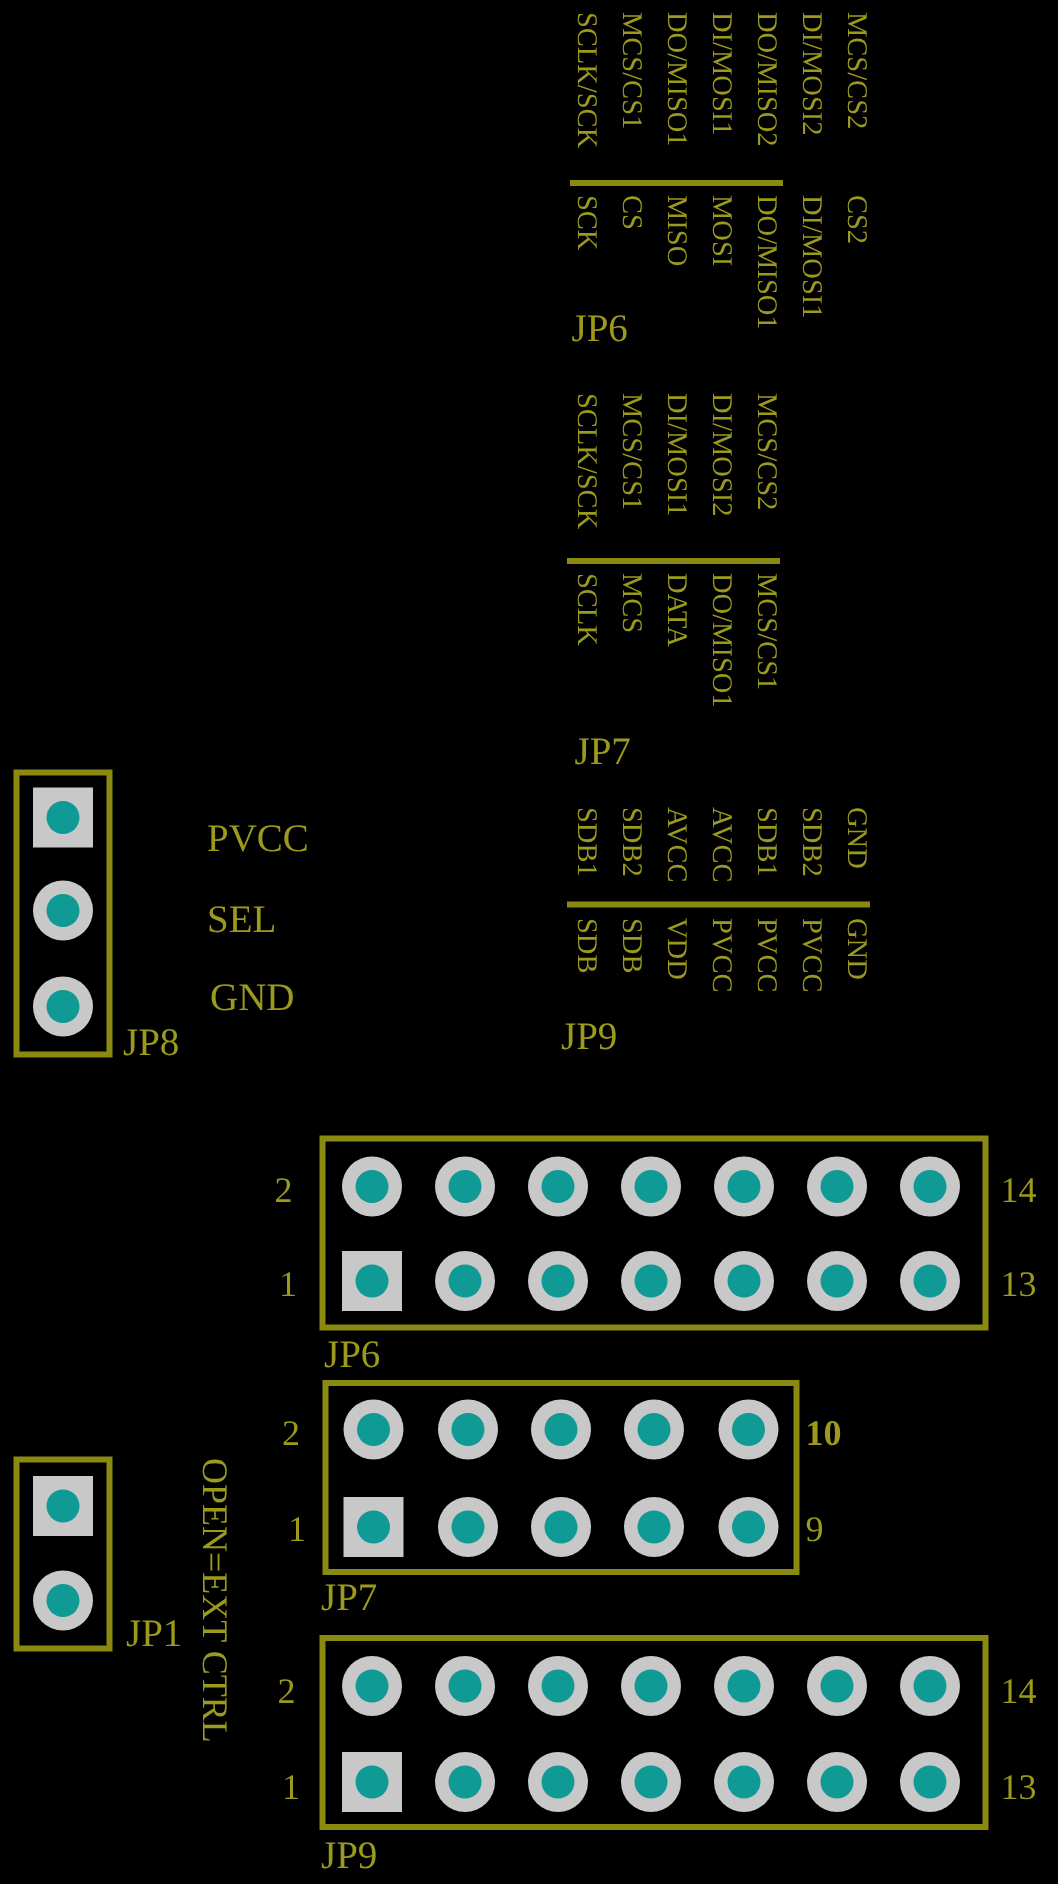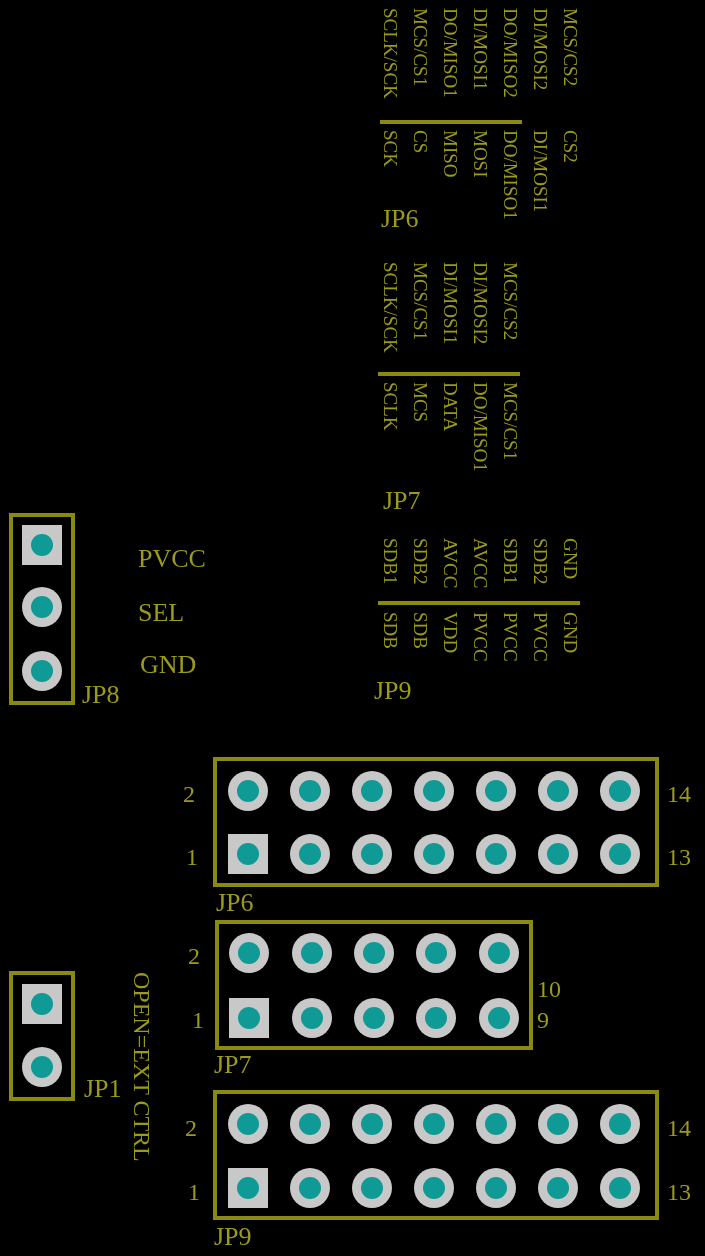--- a/index.html
+++ b/index.html
@@ -108,21 +108,21 @@
   <div class="pad-round" style="left:414px; top:834px;"></div>
   <div class="pad-round" style="left:476px; top:834px;"></div>
   <div class="pad-round" style="left:538px; top:834px;"></div>
   <div class="pad-round" style="left:600px; top:834px;"></div>
 </div>
 
 <div>
   <div class="outline" style="left:215px; top:920px; width:318px; height:130px;"></div>
   <div class="pinnum" style="left:188px; top:944px;">2</div>
   <div class="pinnum" style="left:192px; top:1008px;">1</div>
-  <div class="pinnum" style="left:537px; top:977px;">10</div>
+  <div class="pinnum" style="left:537px; top:944px;font-weight:bold;">10</div>
   <div class="pinnum" style="left:537px; top:1008px;">9</div>
   <div class="label" style="left:214px; top:1052px;">JP7</div>
   <div class="pad-round" style="left:229px; top:933px;"></div>
   <div class="pad-round" style="left:292px; top:933px;"></div>
   <div class="pad-round" style="left:354px; top:933px;"></div>
   <div class="pad-round" style="left:416px; top:933px;"></div>
   <div class="pad-round" style="left:479px; top:933px;"></div>
   <div class="pad-square" style="left:229px; top:998px;"></div>
   <div class="pad-round" style="left:292px; top:998px;"></div>
   <div class="pad-round" style="left:354px; top:998px;"></div>

